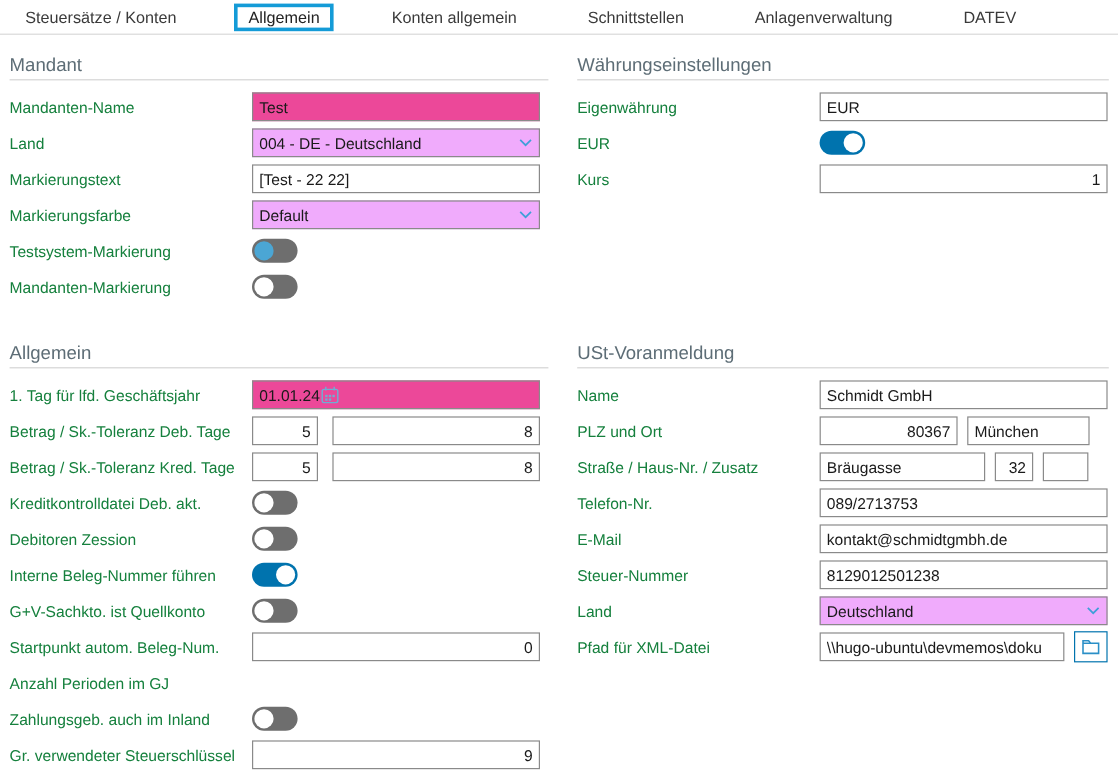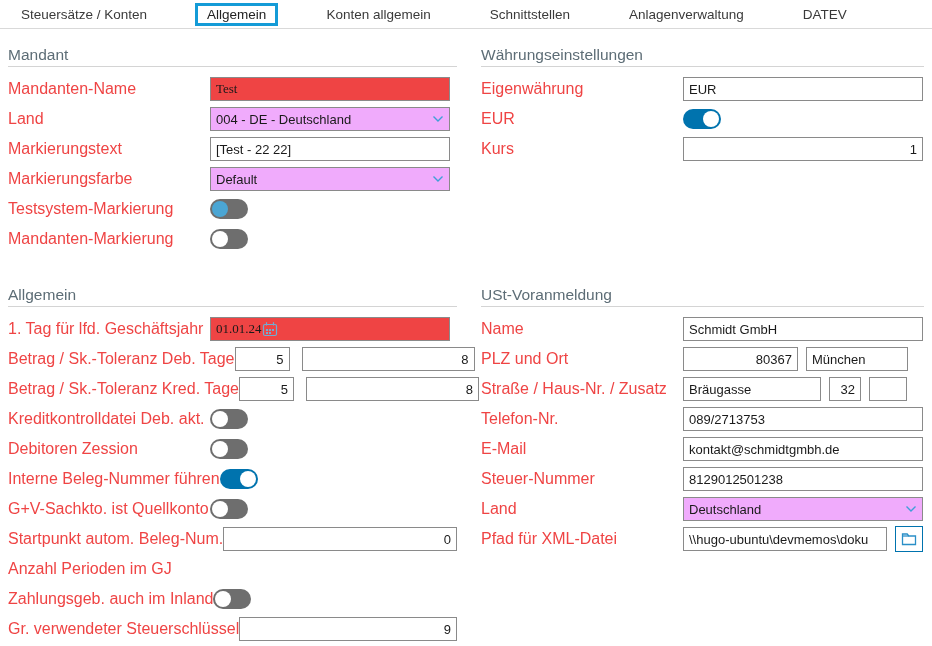--- a/index.html
+++ b/index.html
@@ -16,30 +16,30 @@
   
   .content { display:flex; padding:17px 8px 0 8px; }
   .col-left  { width:449px; flex:0 0 449px; }
   .col-right { flex:1; margin-left:24px; }
 
   .sec-title { font-size:15.5px; color:#5d6d76; padding-bottom:2px;
     border-bottom:1px solid #d4d4d4; margin-bottom:7px; }
   .sec.top { height:240px; }
 
   .row { display:flex; align-items:center; height:30px; }
-  .lbl { flex:0 0 202px; font-size:16px; color:#ef4444; white-space:nowrap; }
+  .lbl { flex:0 0 202px; font-size:13px; color:#15803d; white-space:nowrap; }
   .ctrl { display:flex; align-items:center; width:240px; }
 
   
   input.field, .field { height:24px; border:1px solid #8a8a8a; background:#fff;
     font-family:"Liberation Sans", sans-serif; font-size:13px; color:#1a1a1a;
     padding:0 5px; outline:none; }
   input.w-full { width:240px; }
   input.num { text-align:right; }
-  input.disabled, .field.disabled { background:#ef4444;font-family:Liberation Serif, serif; }
+  input.disabled, .field.disabled { background:#ec4899; }
   .gap8  { width:8px;  flex:0 0 8px; }
   .gap12 { width:12px; flex:0 0 12px; }
 
   
   .w-55  { width:55px; }  .w-173 { width:173px; }
   .w-115 { width:115px; } .w-117 { width:102px; }
   .w-154 { width:138px; } .w-32  { width:32px; } .w-38 { width:38px; }
   .w-204 { width:204px; }
 
   

